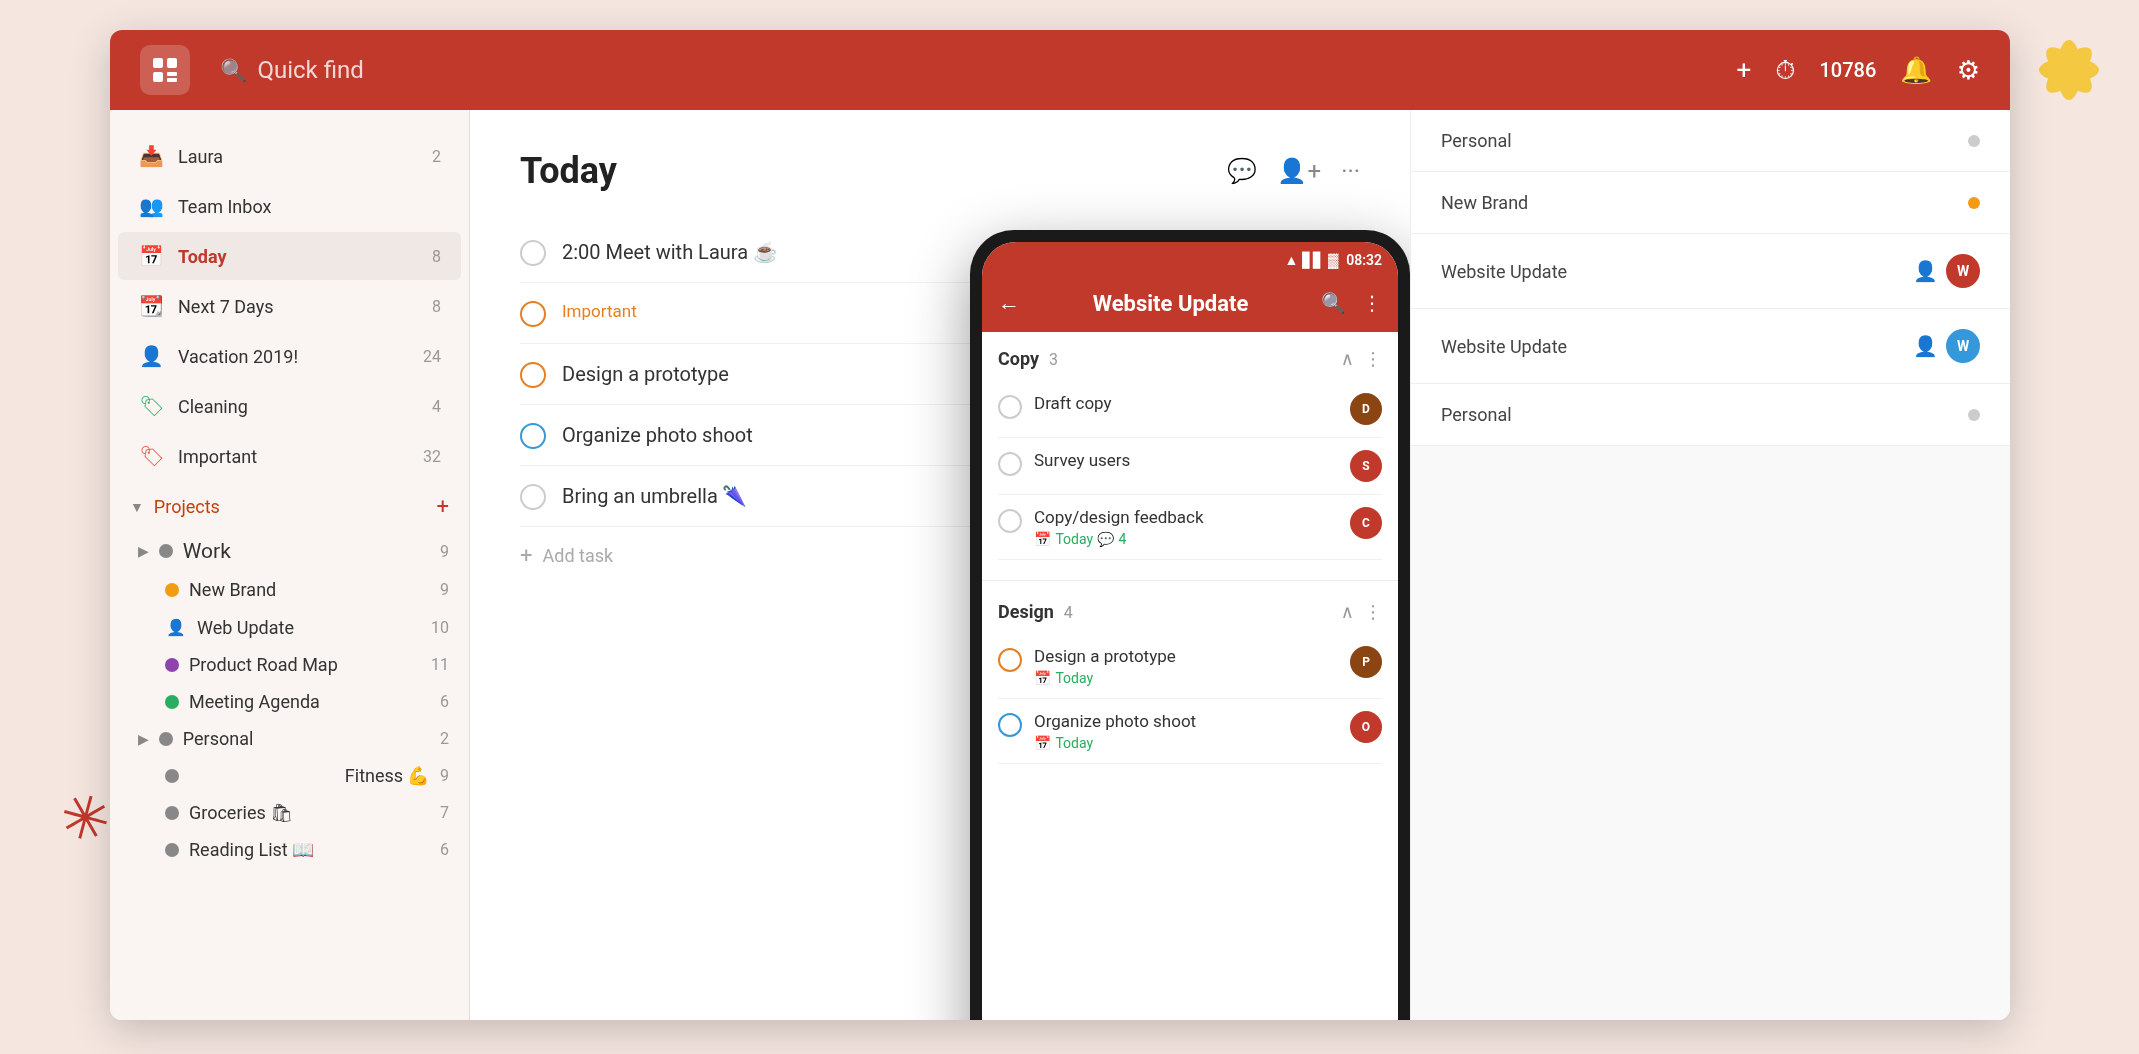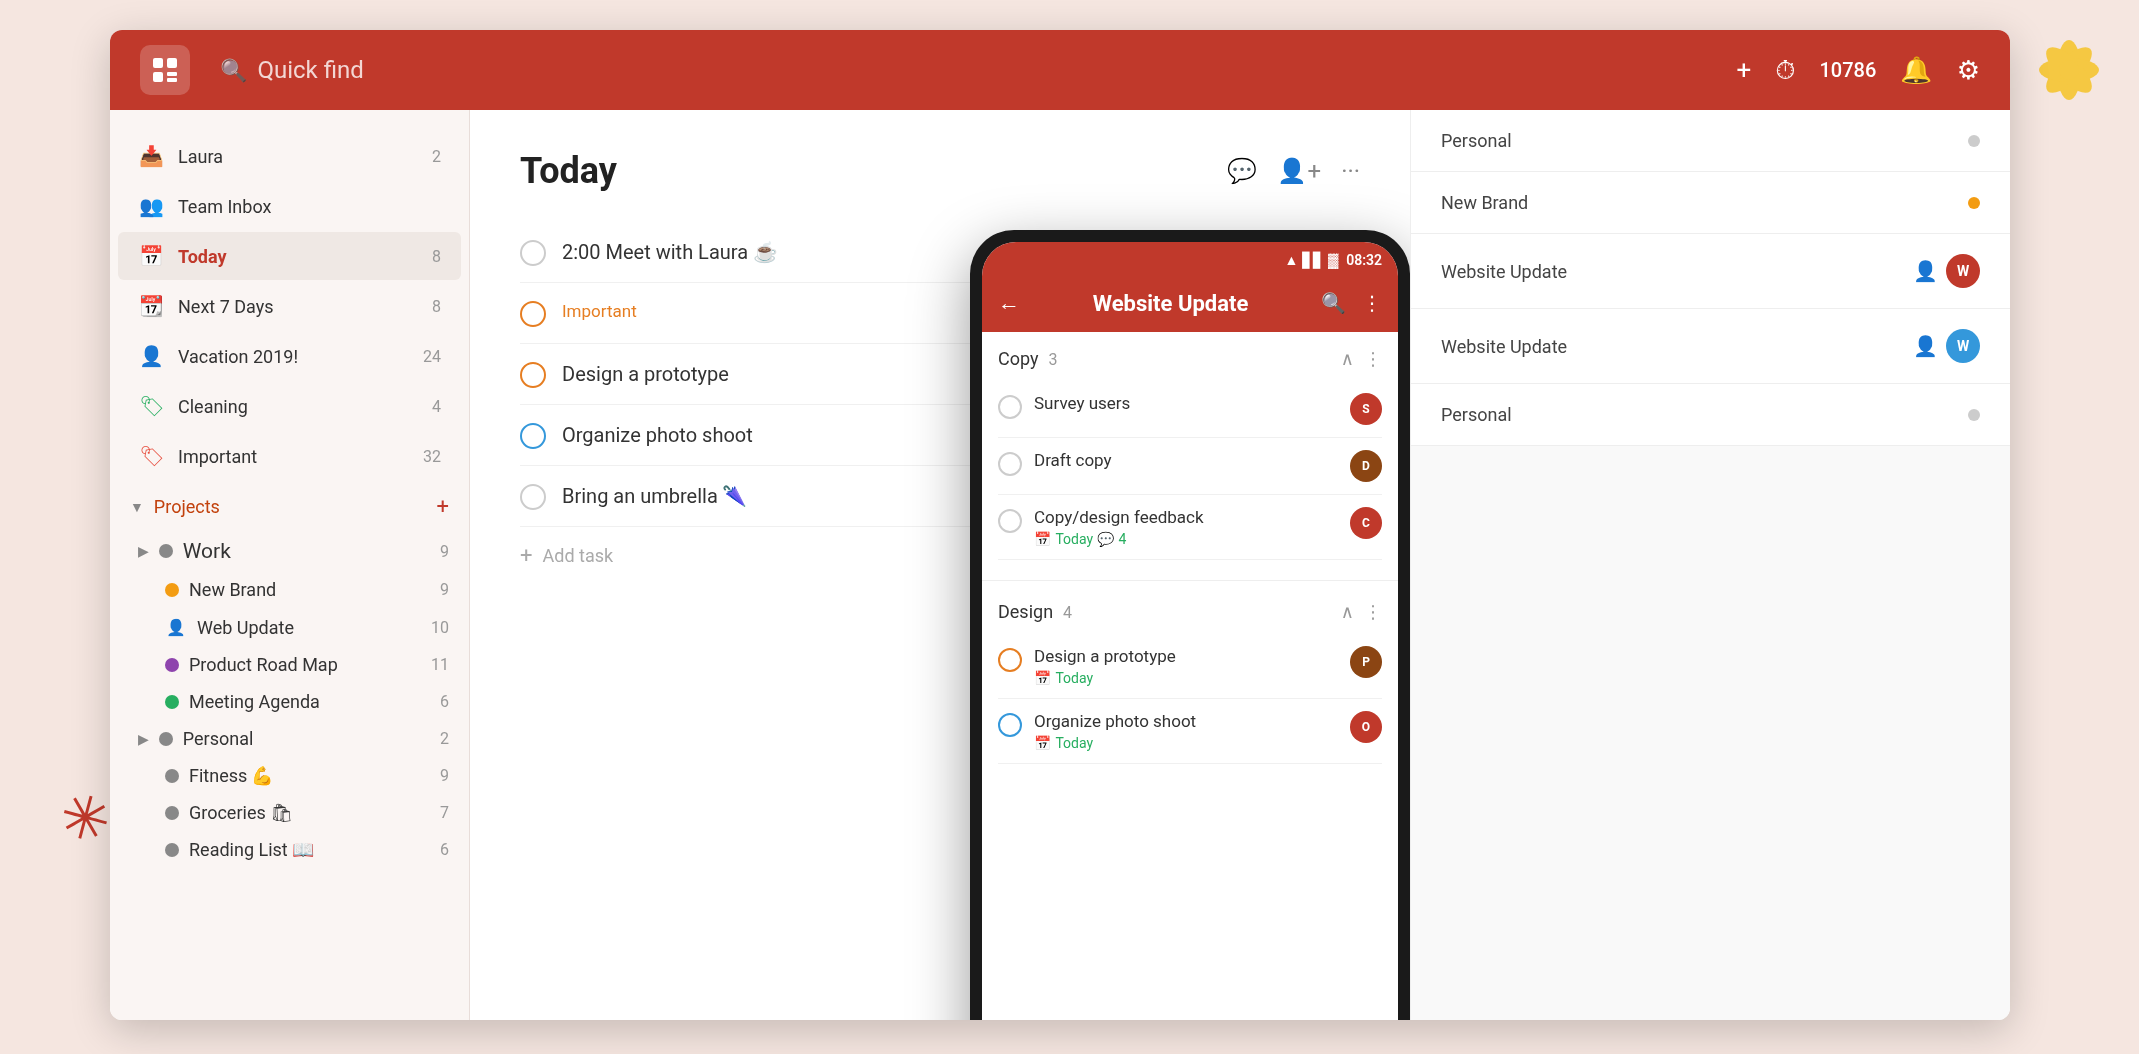--- a/index.html
+++ b/index.html
@@ -389,21 +389,21 @@
       padding: 16px;
     }
     .phone-section-header {
       display: flex;
       align-items: center;
       justify-content: space-between;
       margin-bottom: 12px;
     }
     .phone-section-title {
       font-size: 18px;
-      font-weight: 400;
+      font-weight: 700;
       color: #333;
     }
     .phone-section-count {
       font-size: 16px;
       color: #999;
       margin-left: 6px;
     }
     .phone-section-actions {
       display: flex;
       gap: 10px;
@@ -597,21 +597,21 @@
 
       <div style="display:flex;align-items:center;padding:8px 20px 8px 28px;cursor:pointer;gap:10px;">
         <span style="font-size:14px;color:#888;">▶</span>
         <div class="project-dot" style="background:#888;"></div>
         <span style="font-size:18px;color:#333;flex:1;">Personal</span>
         <span style="font-size:16px;color:#999;">2</span>
       </div>
 
       <div class="sidebar-sub-item">
         <div class="project-dot" style="background:#888;"></div>
-        <span style="font-size:18px;color:#333;flex:1;">Fitness 💪</span>
+        <span style="font-size:18px;color:#333;flex:1;text-align:right;">Fitness 💪</span>
         <span style="font-size:16px;color:#999;">9</span>
       </div>
 
       <div class="sidebar-sub-item">
         <div class="project-dot" style="background:#888;"></div>
         <span style="font-size:18px;color:#333;flex:1;">Groceries 🛍</span>
         <span style="font-size:16px;color:#999;">7</span>
       </div>
 
       <div class="sidebar-sub-item">
@@ -706,28 +706,28 @@
                   <span class="phone-section-count">3</span>
                 </div>
                 <div class="phone-section-actions">
                   <span>∧</span>
                   <span>⋮</span>
                 </div>
               </div>
 
               <div class="phone-task">
                 <div class="phone-task-circle"></div>
+                <span class="phone-task-name">Draft copy</span>
+                <div class="phone-task-avatar brown">D</div>
+              </div>
+
+              <div class="phone-task">
+                <div class="phone-task-circle"></div>
                 <span class="phone-task-name">Survey users</span>
                 <div class="phone-task-avatar">S</div>
-              </div>
-
-              <div class="phone-task">
-                <div class="phone-task-circle"></div>
-                <span class="phone-task-name">Draft copy</span>
-                <div class="phone-task-avatar brown">D</div>
               </div>
 
               <div class="phone-task">
                 <div class="phone-task-circle"></div>
                 <div style="flex:1;">
                   <div class="phone-task-name">Copy/design feedback</div>
                   <div class="phone-task-sub">
                     <span>📅</span>
                     <span>Today</span>
                     <span>💬</span>

